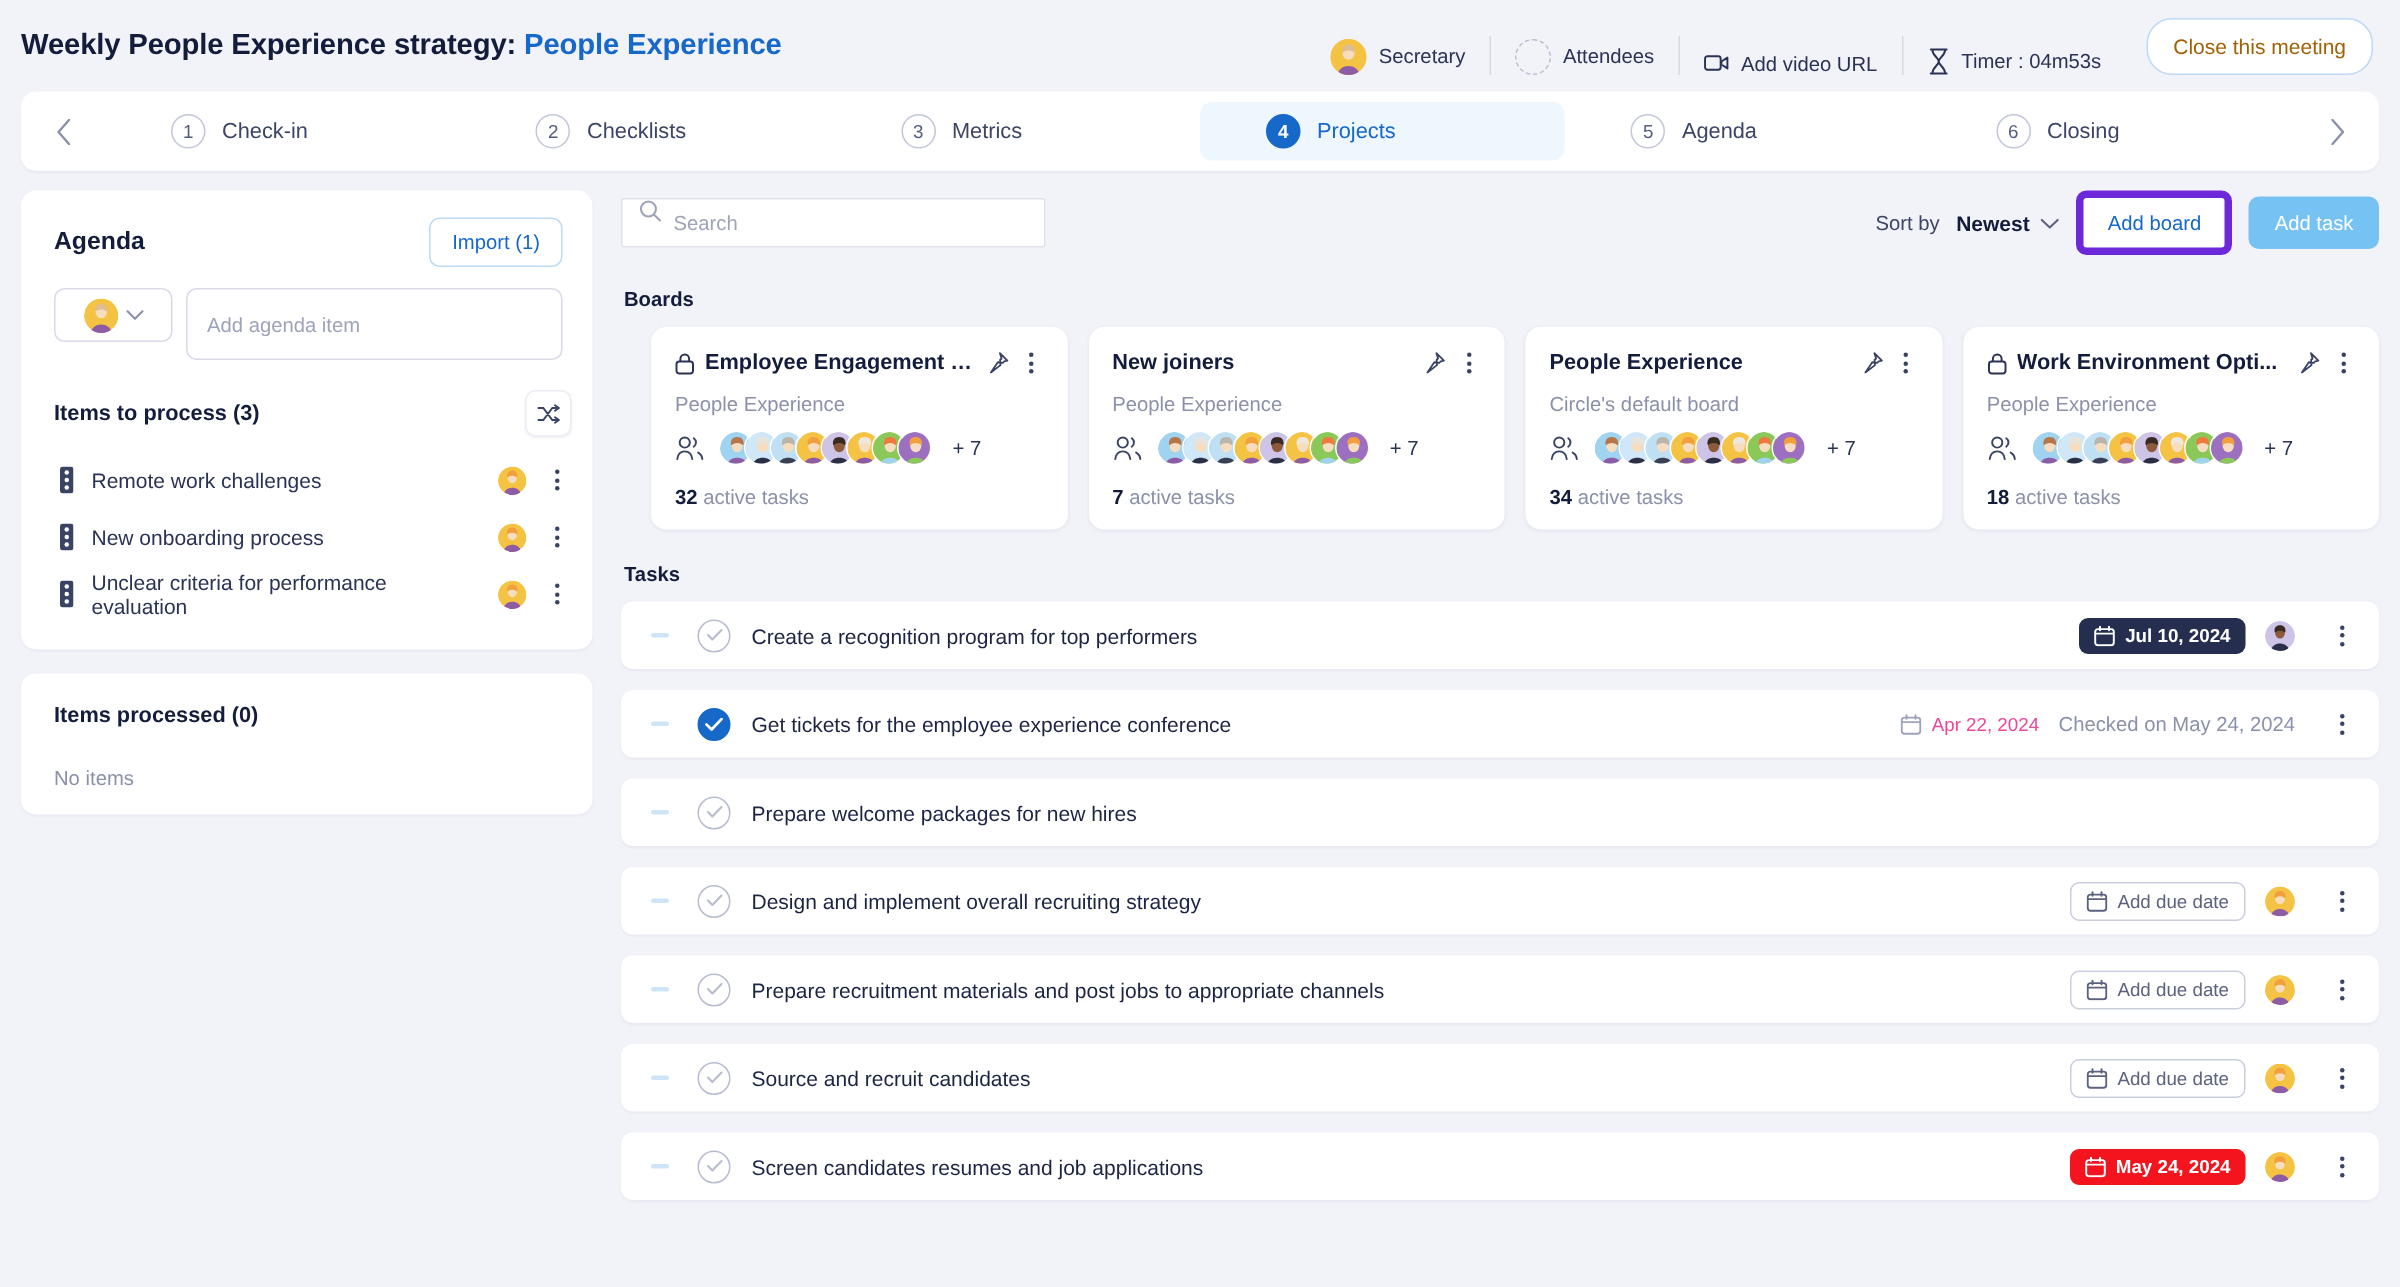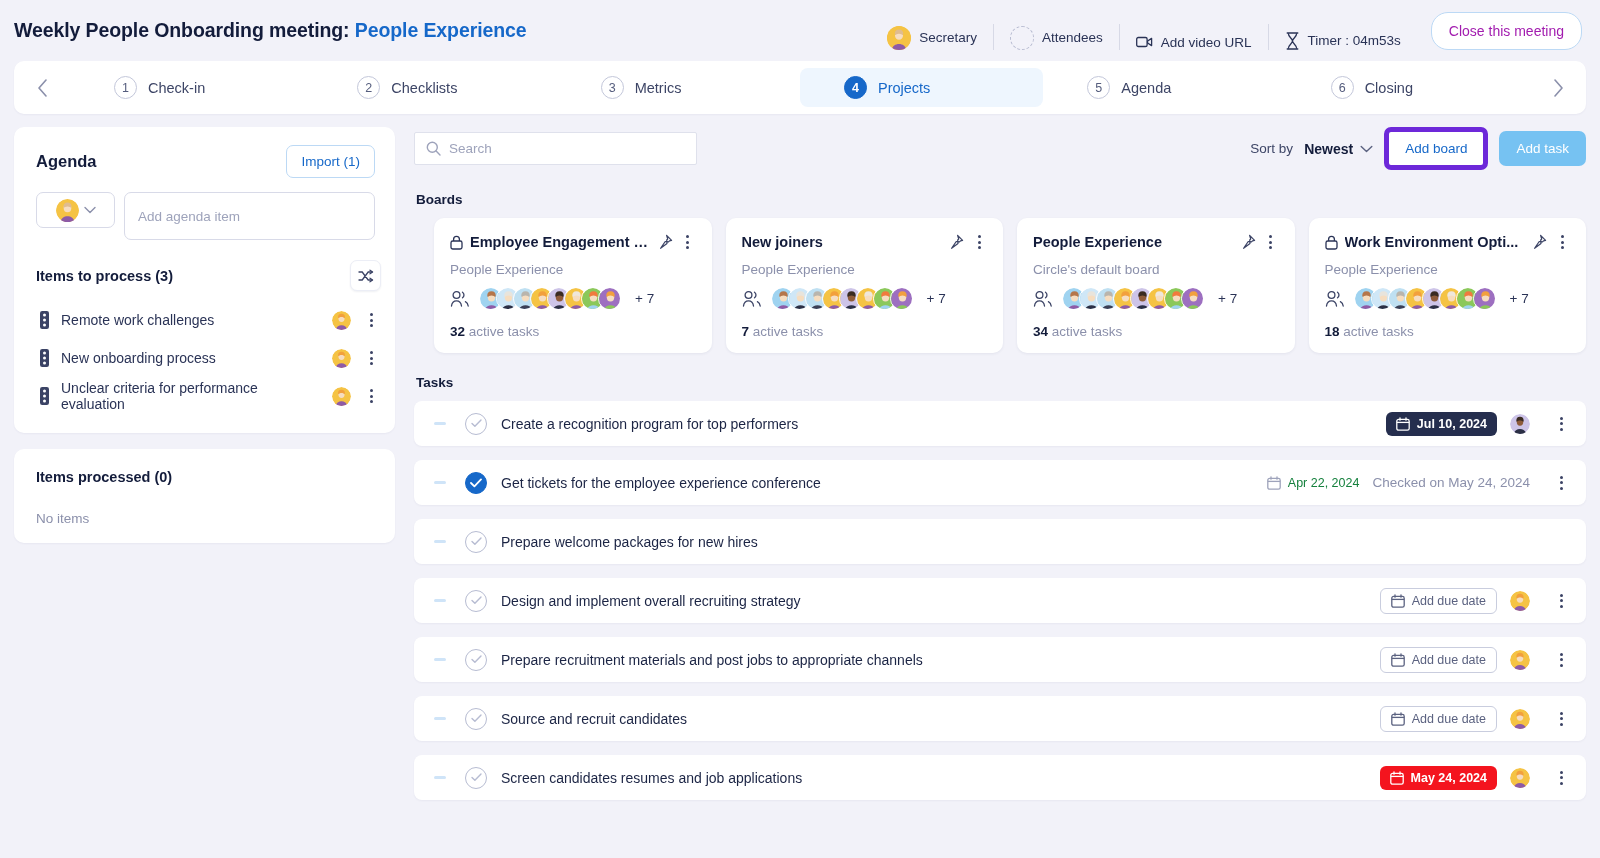--- a/index.html
+++ b/index.html
@@ -32,21 +32,21 @@
   .avatar {
     border-radius: 50%; position: relative; overflow: hidden;
     flex: none; display: block;
   }
   .att-circle {
     width: 24px; height: 24px; border-radius: 50%;
     border: 1.6px dashed #b9bdd2; flex: none;
   }
   .close-meeting {
     margin-left: 14px;
-    border: 1px solid #bcd9f5; background: #fff; color: #a21caf;
+    border: 1px solid #bcd9f5; background: #fff; color: #a16207;
     font-size: 14px; font-family: inherit;
     border-radius: 17px; padding: 10px 17px; cursor: pointer;
   }
   .icon-svg { display: block; }
 
   
   .stepper {
     margin: 0 14px;
     height: 53px; background: #fff; border-radius: 10px;
     display: flex; align-items: center;
@@ -134,21 +134,21 @@
   .kebab i { width: 3px; height: 3px; border-radius: 50%; background: #3b4365; display: block; }
   .processed-panel { margin-top: 16px; padding: 20px 22px 30px 22px; height: 94px; }
   .processed-title { font-size: 14.5px; font-weight: bold; color: #131c3b; }
   .processed-empty { font-size: 13.5px; color: #8b90ab; margin-top: 26px; }
 
   
   .toolbar { display: flex; align-items: center; }
   .search-box {
     width: 283px; height: 33px; background: #fff;
     border: 1px solid #dfe1ec; border-radius: 2px;
-    display: flex; align-items: center; gap: 8px; padding: 0 11px;
+    display: flex; gap: 8px; padding: 0 11px;
   }
   .search-box input {
     flex: 1; border: 0; outline: none; font-size: 13.5px;
     font-family: inherit; color: #2a3356; background: transparent;
   }
   .search-box input::placeholder { color: #9ea3bb; }
   .toolbar-right { margin-left: auto; display: flex; align-items: center; gap: 11px; }
   .sortby-label { font-size: 13.5px; color: #3d4566; }
   .sort-value {
     display: flex; align-items: center; gap: 7px;
@@ -207,33 +207,33 @@
   .chk.done { background: #1668c9; border-color: #1668c9; }
   .task-title { font-size: 14px; color: #1b2444; margin-left: 14px; white-space: nowrap; }
   .task-right { margin-left: auto; display: flex; align-items: center; gap: 13px; }
   .badge {
     display: flex; align-items: center; gap: 7px;
     font-size: 12.5px; border-radius: 6px; padding: 5px 10px;
     white-space: nowrap; cursor: pointer;
   }
   .badge.dark { background: #252e4e; color: #fff; font-weight: bold; }
   .badge.red  { background: #f4141e; color: #fff; font-weight: bold; }
-  .badge.plain { color: #15803d; padding-left: 0; padding-right: 0; }
+  .badge.plain { color: #ec4899; padding-left: 0; padding-right: 0; }
   .badge.ghost { border: 1px solid #c9cdde; color: #5d6party; color: #5b6280; background: #fff; }
   .checked-note { font-size: 13.5px; color: #8b90ab; white-space: nowrap; }
   .assignee-chip { display: flex; align-items: center; gap: 9px; font-size: 13.5px; color: #2a3356; }
   .empty-circle { width: 17px; height: 17px; border-radius: 50%; border: 1.4px solid #9ba0b8; flex: none; }
   .task-right .kebab { margin-left: 10px; }
 </style>
 </head>
 <body>
 
 <div class="topbar">
   <div class="meeting-title">
-    <span>Weekly People Onboarding meeting: </span><span class="accent">People Experience</span>
+    <span>Weekly People Experience strategy: </span><span class="accent">People Experience</span>
   </div>
 
   <div class="top-right">
     <div class="top-item">
       <span class="avatar" style="width:24px;height:24px;background:#f5c344;">
         <svg class="icon-svg" width="24" height="24" viewBox="0 0 24 24">
             <circle cx="12" cy="12" r="12" fill="#f5c344"></circle>
             <ellipse cx="12" cy="9.4" rx="4" ry="4.4" fill="#f6ddc0"></ellipse>
             <path d="M12 3.6c3 0 4.2 1.9 4.2 4.1 0 1-.3 1.6-.6 1.3-.5-.5-1.6-1.3-3.6-1.3s-3.1.8-3.6 1.3c-.3.3-.6-.3-.6-1.3 0-2.2 1.2-4.1 4.2-4.1z" fill="#e0bc8e"></path>
             <path d="M4.6 24c.8-4 3.8-6 7.4-6s6.6 2 7.4 6z" fill="#8e5ba6"></path>

